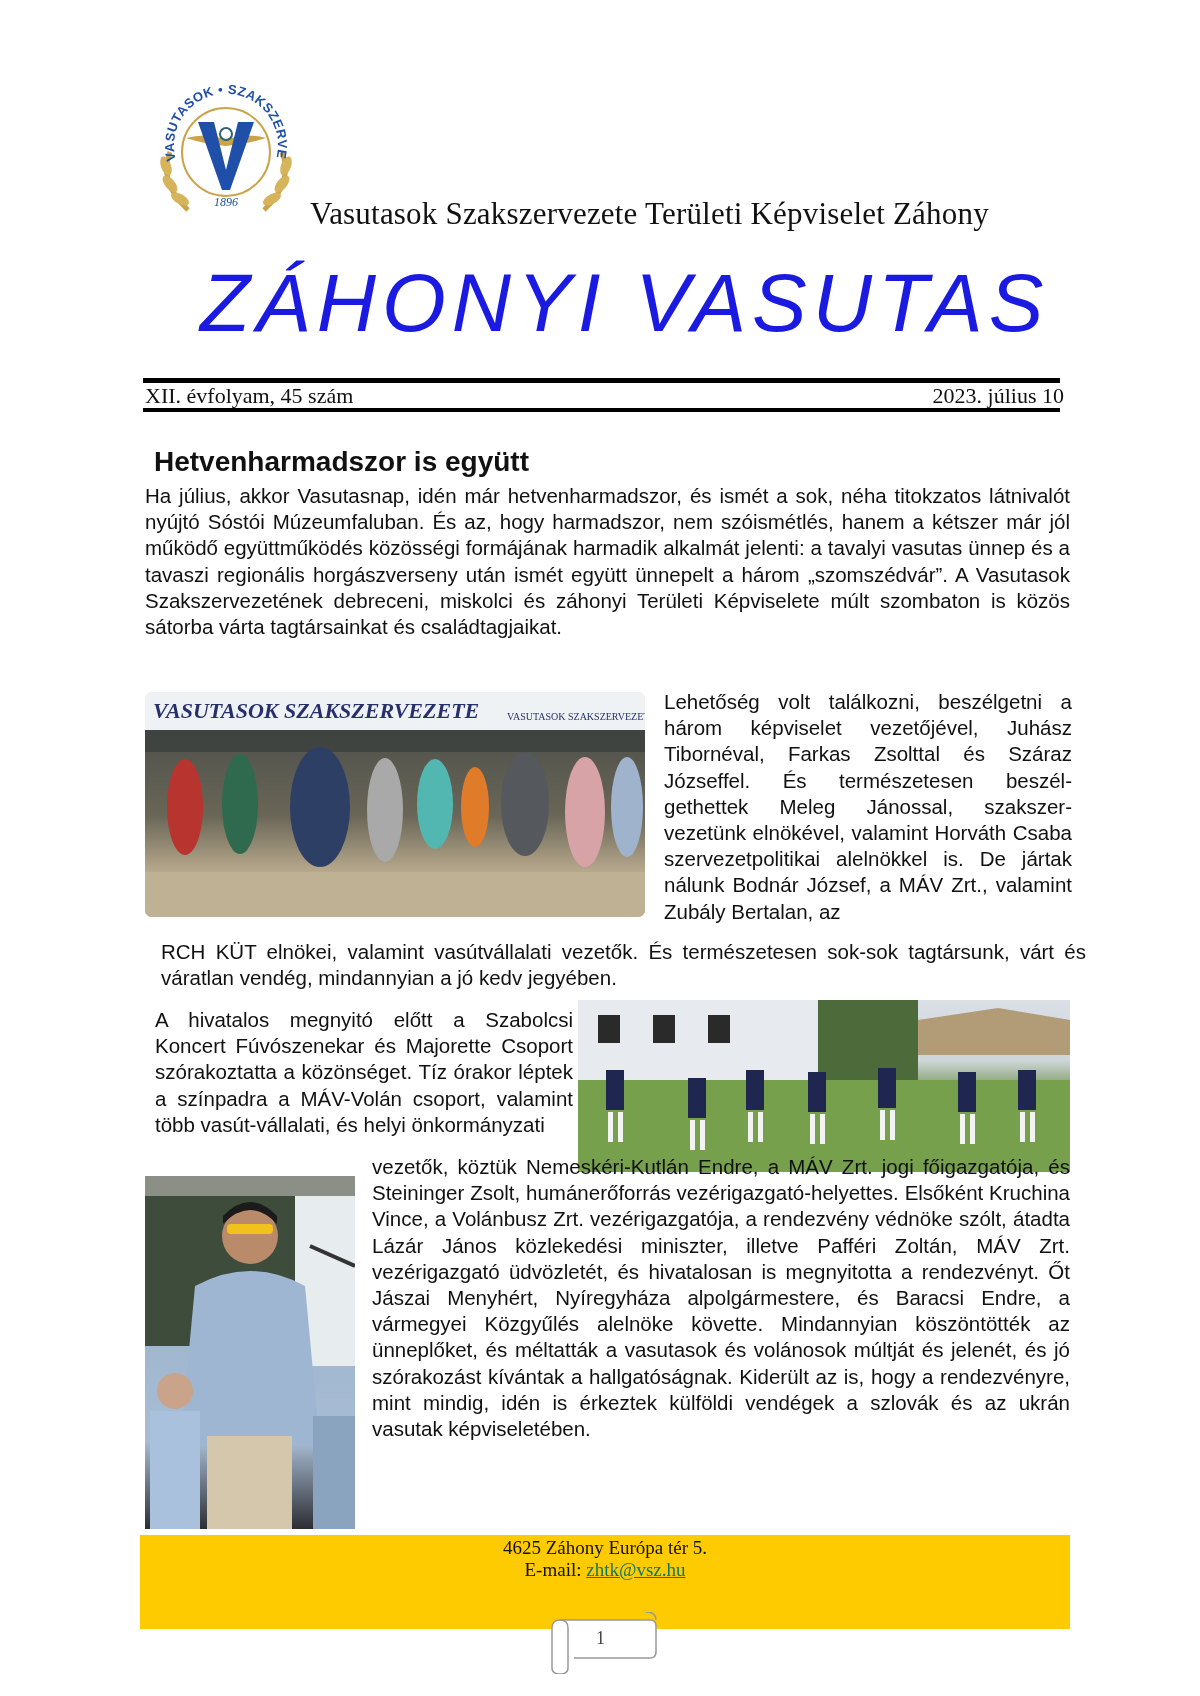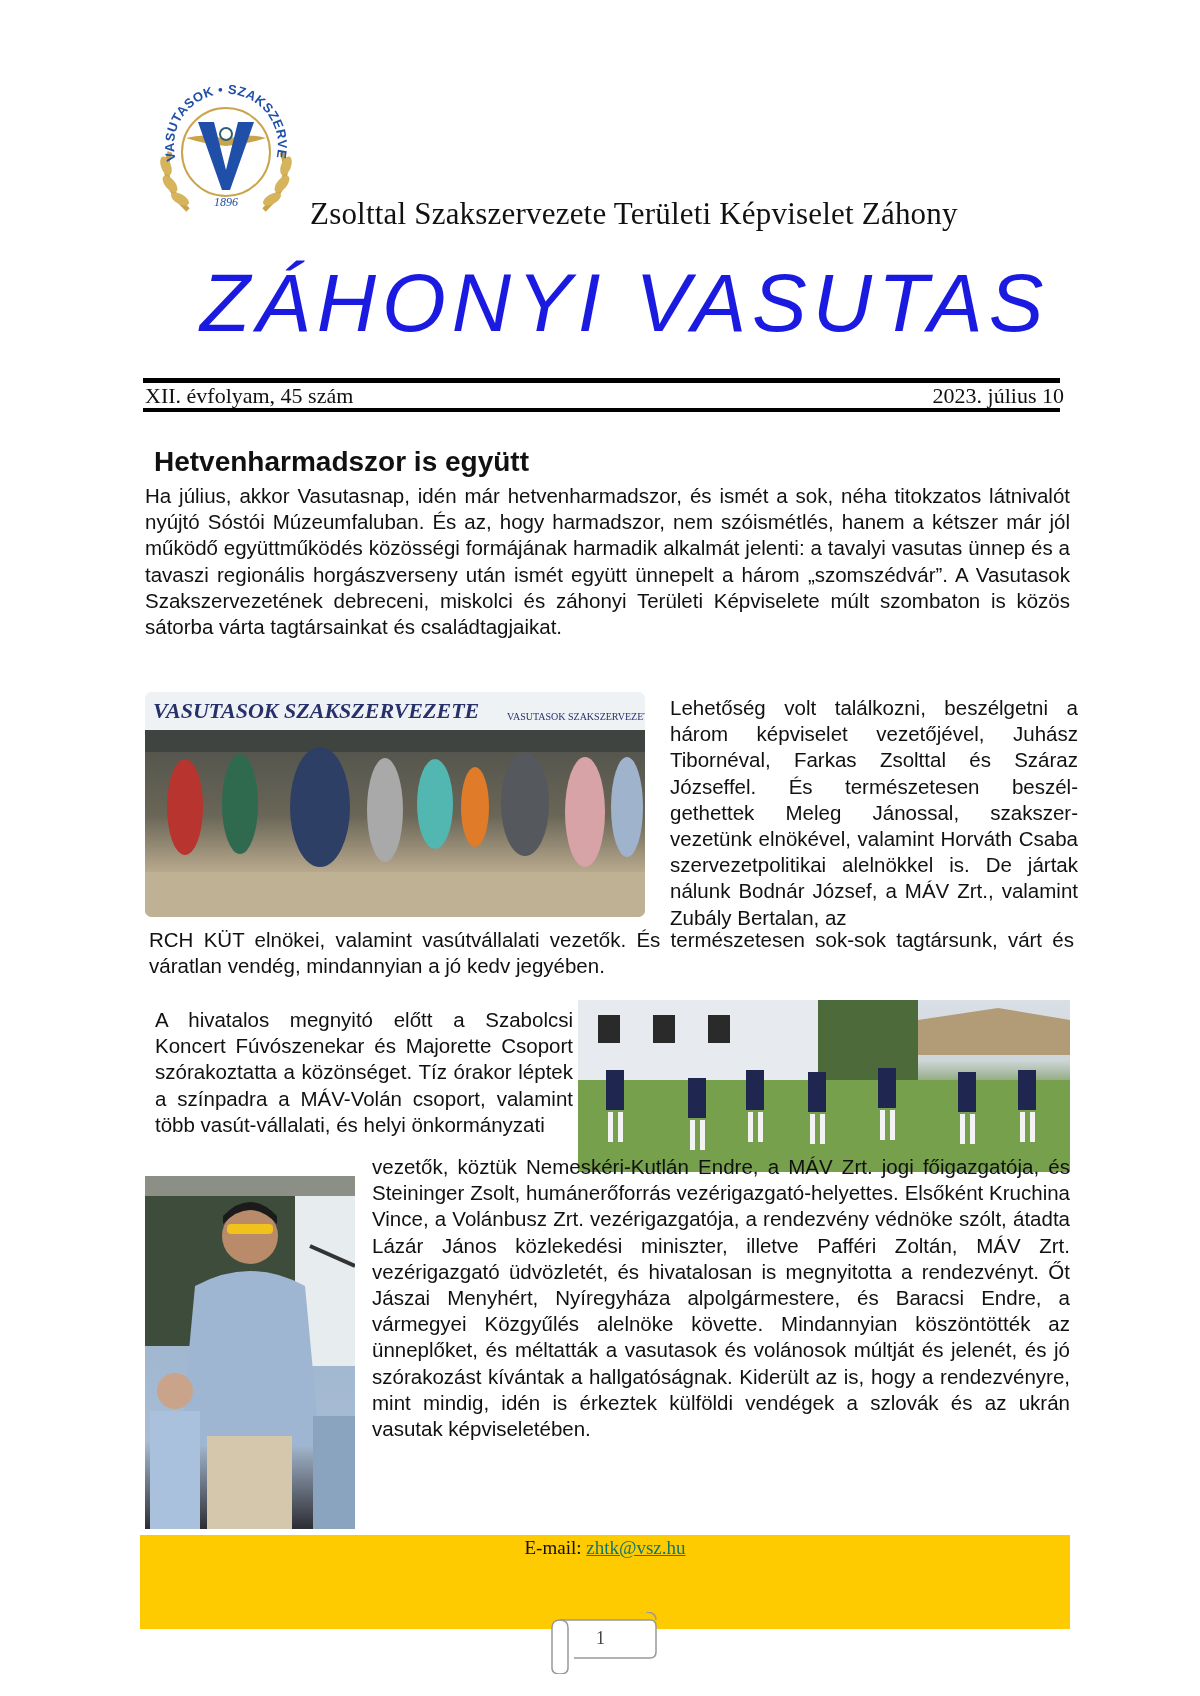--- a/index.html
+++ b/index.html
@@ -65,21 +65,21 @@
     </text>
 
     <path d="M38 56 Q60 50 78 58 Q96 50 118 56 Q100 62 78 64 Q56 62 38 56Z" fill="#c9a44a"></path>
 
     <path d="M50 40 L66 40 L78 88 L90 40 L106 40 L82 108 L74 108 Z" fill="#1f4fa8"></path>
     <circle cx="78" cy="52" r="6" fill="none" stroke="#2f5f70" stroke-width="2"></circle>
     <text x="78" y="124" text-anchor="middle" font-family="Liberation Serif, serif" font-style="italic" font-size="12" fill="#1f4fa8">1896</text>
   </svg>
 </div>
 
-<div class="abs org-sub">Zsolttal Szakszervezete Területi Képviselet Záhony</div>
+<div class="abs org-sub">Vasutasok Szakszervezete Területi Képviselet Záhony</div>
 
 <div class="abs masthead">ZÁHONYI VASUTAS</div>
 
 <div class="abs rule top"></div>
 <div class="abs issue-left">XII. évfolyam, 45 szám</div>
 <div class="abs issue-right">2023. július 10</div>
 <div class="abs rule bot"></div>
 
 <h1 class="abs article-title" style="margin:9px">Hetvenharmadszor is együtt</h1>
 
@@ -99,22 +99,22 @@
       <ellipse cx="290" cy="112" rx="18" ry="45" fill="#52b7b0"></ellipse>
       <ellipse cx="330" cy="115" rx="14" ry="40" fill="#e07b2a"></ellipse>
       <ellipse cx="380" cy="112" rx="24" ry="52" fill="#55585c"></ellipse>
       <ellipse cx="440" cy="120" rx="20" ry="55" fill="#d8a3a6"></ellipse>
       <ellipse cx="482" cy="115" rx="16" ry="50" fill="#9fb3cc"></ellipse>
     </g>
     <rect x="0" y="180" width="500" height="45" fill="#bfb194"></rect>
   </svg>
 </div>
 
-<p class="abs para p2" style="margin:8px">Lehetőség volt találkozni, beszélgetni a három képviselet vezetőjével, Juhász Tibornéval, Farkas Zsolttal és Száraz Józseffel. És természetesen beszél-gethettek Meleg Jánossal, szakszer-vezetünk elnökével, valamint Horváth Csaba szervezetpolitikai alelnökkel is. De jártak nálunk Bodnár József, a MÁV Zrt., valamint Zubály Bertalan, az</p>
-<p class="abs para p2b" style="margin:4px">RCH KÜT elnökei, valamint vasútvállalati vezetők. És természetesen sok-sok tagtársunk, várt és váratlan vendég, mindannyian a jó kedv jegyében.</p>
+<p class="abs para p2" style="margin:2px">Lehetőség volt találkozni, beszélgetni a három képviselet vezetőjével, Juhász Tibornéval, Farkas Zsolttal és Száraz Józseffel. És természetesen beszél-gethettek Meleg Jánossal, szakszer-vezetünk elnökével, valamint Horváth Csaba szervezetpolitikai alelnökkel is. De jártak nálunk Bodnár József, a MÁV Zrt., valamint Zubály Bertalan, az</p>
+<p class="abs para p2b" style="margin:16px">RCH KÜT elnökei, valamint vasútvállalati vezetők. És természetesen sok-sok tagtársunk, várt és váratlan vendég, mindannyian a jó kedv jegyében.</p>
 
 <p class="abs para p3" style="margin:10px">A hivatalos megnyitó előtt a Szabolcsi Koncert Fúvószenekar és Majorette Csoport szórakoztatta a közönséget. Tíz órakor léptek a színpadra a MÁV-Volán csoport, valamint több vasút-vállalati, és helyi önkormányzati</p>
 
 <div class="abs photo photo2">
   <svg width="492" height="172" viewBox="0 0 492 172">
     <rect x="0" y="0" width="240" height="80" fill="#e7ebef"></rect>
     <rect x="20" y="15" width="22" height="28" fill="#2a2a2a"></rect>
     <rect x="75" y="15" width="22" height="28" fill="#2a2a2a"></rect>
     <rect x="130" y="15" width="22" height="28" fill="#2a2a2a"></rect>
     <rect x="240" y="0" width="100" height="80" fill="#4c6a3a"></rect>
@@ -161,20 +161,21 @@
     <rect x="62" y="260" width="85" height="93" fill="#d4c7ac"></rect>
     <circle cx="30" cy="215" r="18" fill="#c9a48a"></circle>
     <rect x="5" y="235" width="50" height="118" fill="#a9c1dc"></rect>
     <rect x="168" y="240" width="42" height="113" fill="#8aa4bf"></rect>
   </svg>
 </div>
 
 <p class="abs para p3b" style="margin:0">vezetők, köztük Nemeskéri-Kutlán Endre, a MÁV Zrt. jogi főigazgatója, és Steininger Zsolt, humánerőforrás vezérigazgató-helyettes. Elsőként Kruchina Vince, a Volánbusz Zrt. vezérigazgatója, a rendezvény védnöke szólt, átadta Lázár János közlekedési miniszter, illetve Pafféri Zoltán, MÁV Zrt. vezérigazgató üdvözletét, és hivatalosan is megnyitotta a rendezvényt. Őt Jászai Menyhért, Nyíregyháza alpolgármestere, és Baracsi Endre, a vármegyei Közgyűlés alelnöke követte. Mindannyian köszöntötték az ünneplőket, és méltatták a vasutasok és volánosok múltját és jelenét, és jó szórakozást kívántak a hallgatóságnak. Kiderült az is, hogy a rendezvényre, mint mindig, idén is érkeztek külföldi vendégek a szlovák és az ukrán vasutak képviseletében.</p>
 
 <div class="abs footer">
+  <div>4625 Záhony Európa tér 5.</div>
   <div>
     <span>E-mail: </span><a>zhtk@vsz.hu</a>
   </div>
 </div>
 
 <div class="abs page-num-scroll">
   <svg width="110" height="62" viewBox="0 0 110 62">
     <path d="M10 8 L100 8 Q106 8 106 14 L106 40 Q106 46 100 46 L24 46" fill="#ffffff" stroke="#999" stroke-width="1.5"></path>
     <path d="M10 8 Q2 8 2 16 L2 56 Q2 62 10 62 Q18 62 18 56 L18 16 Q18 8 10 8" fill="#ffffff" stroke="#999" stroke-width="1.5"></path>
     <path d="M96 0 Q106 0 106 8" fill="none" stroke="#999" stroke-width="1.5"></path>

